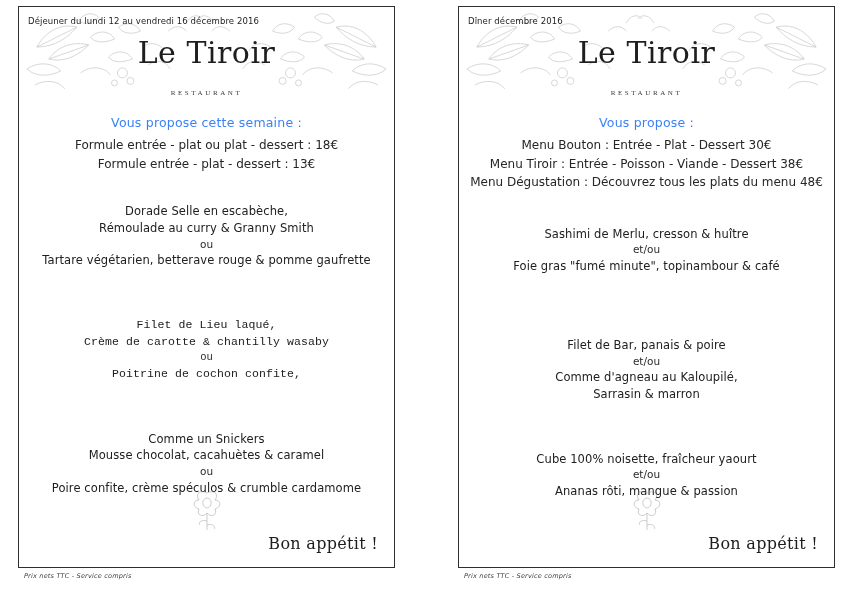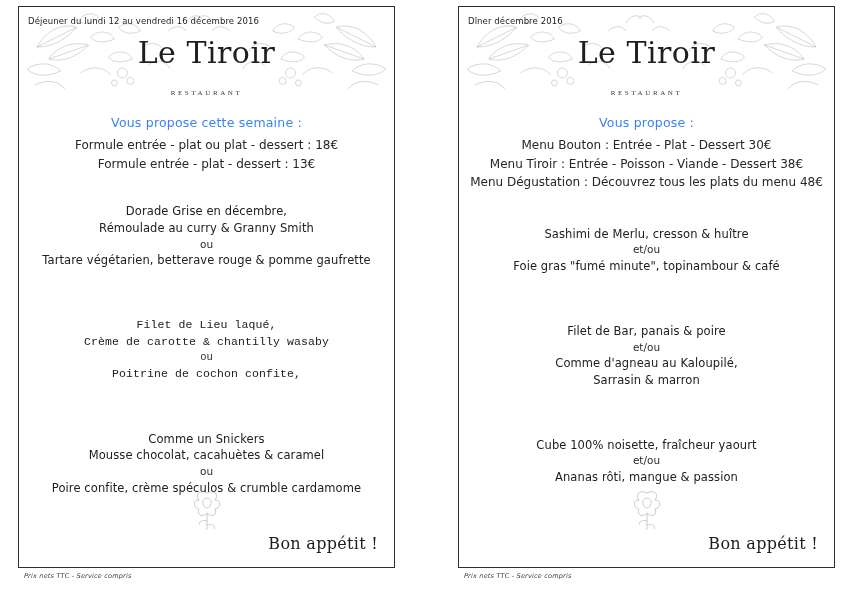--- a/index.html
+++ b/index.html
@@ -220,21 +220,21 @@
         <div class="brand-name">Le Tiroir</div>
         <div class="brand-sub">RESTAURANT</div>
       </div>
 
       <div class="body">
         <div class="intro-title">Vous propose cette semaine :</div>
         <div class="intro-line">Formule entrée - plat ou plat - dessert : 18€</div>
         <div class="intro-line">Formule entrée - plat - dessert : 13€</div>
 
         <div class="block" style="margin-top:30px;">
-          <div class="block-line">Dorade Grise en  décembre,</div>
+          <div class="block-line">Dorade Selle en  escabèche,</div>
           <div class="block-line">Rémoulade au curry &amp; Granny Smith</div>
           <div class="block-sep">ou</div>
           <div class="block-line">Tartare végétarien, betterave rouge &amp; pomme gaufrette</div>
         </div>
 
         <div class="block" style="margin-top:48px;font-family:Liberation Mono, monospace;">
           <div class="block-line">Filet de Lieu laqué,</div>
           <div class="block-line">Crème de carotte &amp; chantilly wasaby</div>
           <div class="block-sep">ou</div>
           <div class="block-line">Poitrine de cochon confite,</div>
@@ -328,21 +328,21 @@
         <div class="intro-line">Menu Bouton : Entrée - Plat - Dessert    30€</div>
         <div class="intro-line">Menu Tiroir : Entrée - Poisson - Viande - Dessert    38€</div>
         <div class="intro-line">Menu Dégustation : Découvrez tous les plats du menu    48€</div>
 
         <div class="block" style="margin-top:34px;">
           <div class="block-line">Sashimi de Merlu, cresson &amp; huître</div>
           <div class="block-sep">et/ou</div>
           <div class="block-line">Foie gras "fumé minute", topinambour &amp; café</div>
         </div>
 
-        <div class="block" style="margin-top:48px;">
+        <div class="block" style="margin-top:62px;">
           <div class="block-line">Filet de Bar, panais &amp; poire</div>
           <div class="block-sep">et/ou</div>
           <div class="block-line">Comme d'agneau au Kaloupilé,</div>
           <div class="block-line">Sarrasin &amp; marron</div>
         </div>
 
         <div class="block" style="margin-top:48px;">
           <div class="block-line">Cube 100% noisette, fraîcheur yaourt</div>
           <div class="block-sep">et/ou</div>
           <div class="block-line">Ananas rôti, mangue &amp; passion</div>

